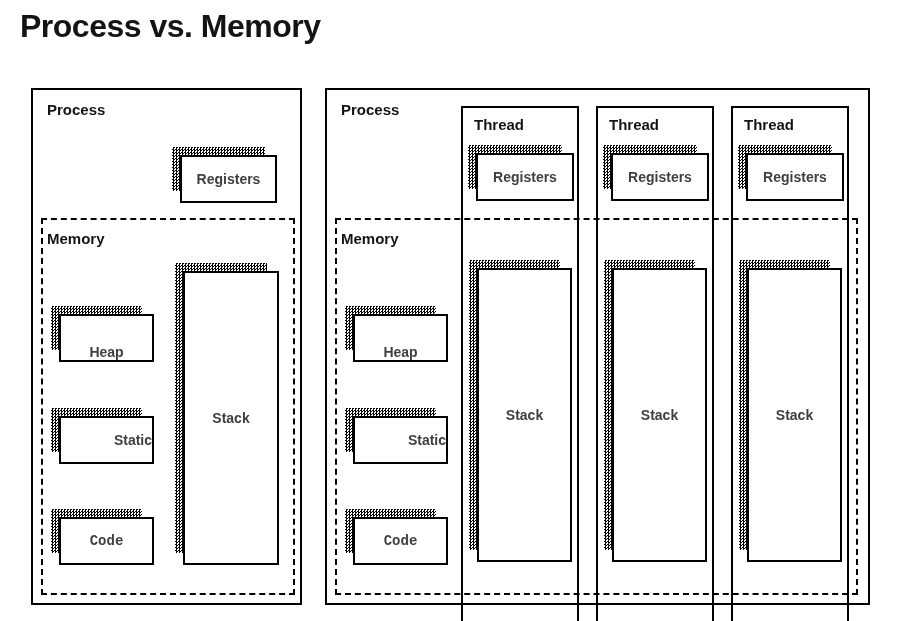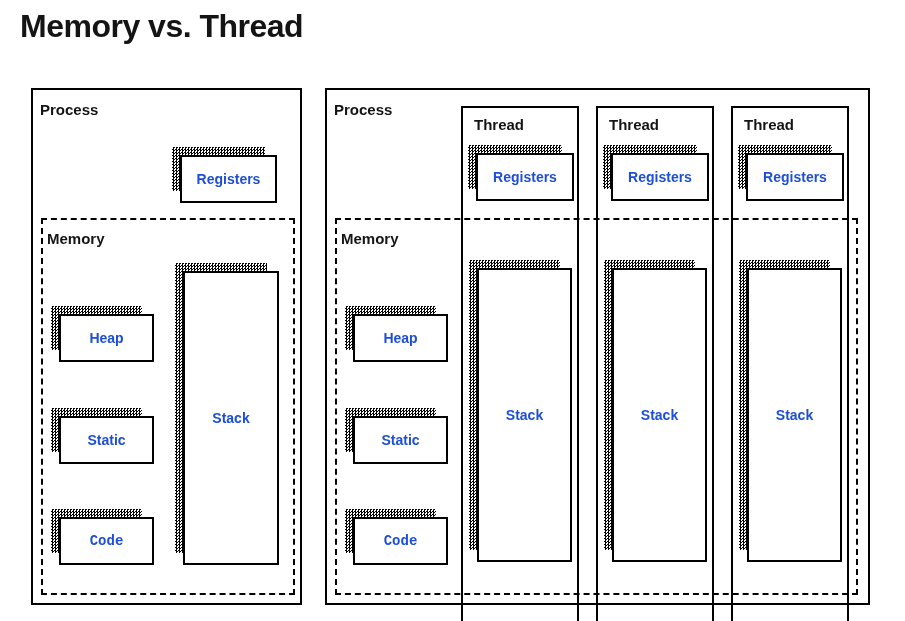--- a/index.html
+++ b/index.html
@@ -19,77 +19,77 @@
   
   .panel {
     position:absolute;
     border:2px solid #000;
     background:#fff;
     z-index:0;
   }
   .panel-left  { left:31px;  top:88px; width:271px; height:517px; }
   .panel-right { left:325px; top:88px; width:545px; height:517px; }
   .area-label {
-    position:absolute; left:7px; top:11px;
+    position:absolute; left:14px; top:11px;
     font-size:15px; font-weight:700; color:#141414;
   }
   
   .memory {
     position:absolute;
     border:2px dashed #000;
     background:transparent;
   }
   .memory-left  { left:8px; top:128px; width:254px; height:377px; }
   .memory-right { left:8px; top:128px; width:523px; height:377px; }
   .memory > .area-label { left:4px; top:10px; }
   
   .shadowbox {
     position:absolute;
     background:#fff;
     border:2px solid #000;
     display:flex; align-items:center; justify-content:center;
-    font-size:14px; font-weight:700; color:#1d4ed8;
+    font-size:14px; font-weight:700; color:#404040;
     text-align:center;
   }
   .shadowbox::before, .shadowbox::after {
     content:"";
     position:absolute;
     background-image: conic-gradient(#000 0 25%, #fff 0 50%, #000 0 75%, #fff 0);
     background-size:3px 3px;
   }
   
   .shadowbox::before { left:-10px; top:-10px; width:100%; height:8px; }
   
   .shadowbox::after  { left:-10px; top:-10px; width:8px; height:100%; }
 
   
   .reg-left   { left:147px; top:65px;  width:97px; height:48px; }
-  .heap-box   { left:16px;  top:94px;  width:95px; height:48px; }
-  .static-box { left:16px;  top:196px; width:95px; height:48px; }
+  .heap-box   { left:16px;  top:94px;  width:95px; height:48px;align-items:flex-end; }
+  .static-box { left:16px;  top:196px; width:95px; height:48px;justify-content:flex-end; }
   .code-box   { left:16px;  top:297px; width:95px; height:48px;font-family:Liberation Mono, monospace; }
   .stack-left { left:140px; top:51px;  width:96px; height:294px; }
 
   
   .thread {
     position:absolute;
     top:16px; width:118px; height:531px;
     border:2px solid #000;
     background:transparent;
   }
   .thread-1 { left:134px; }
   .thread-2 { left:269px; }
   .thread-3 { left:404px; }
   .thread .area-label { left:11px; top:8px; }
   .reg-thread   { left:13px; top:45px;  width:98px; height:48px; }
   .stack-thread { left:14px; top:160px; width:95px; height:294px; }
 </style>
 </head>
 <body>
 
-<h1 class="title">Memory vs. Thread</h1>
+<h1 class="title">Process vs. Memory</h1>
 
 <div class="panel panel-left">
   <span class="area-label">Process</span>
 
   <div class="shadowbox reg-left">
     <span>Registers</span>
   </div>
 
   <div class="memory memory-left">
     <span class="area-label">Memory</span>

